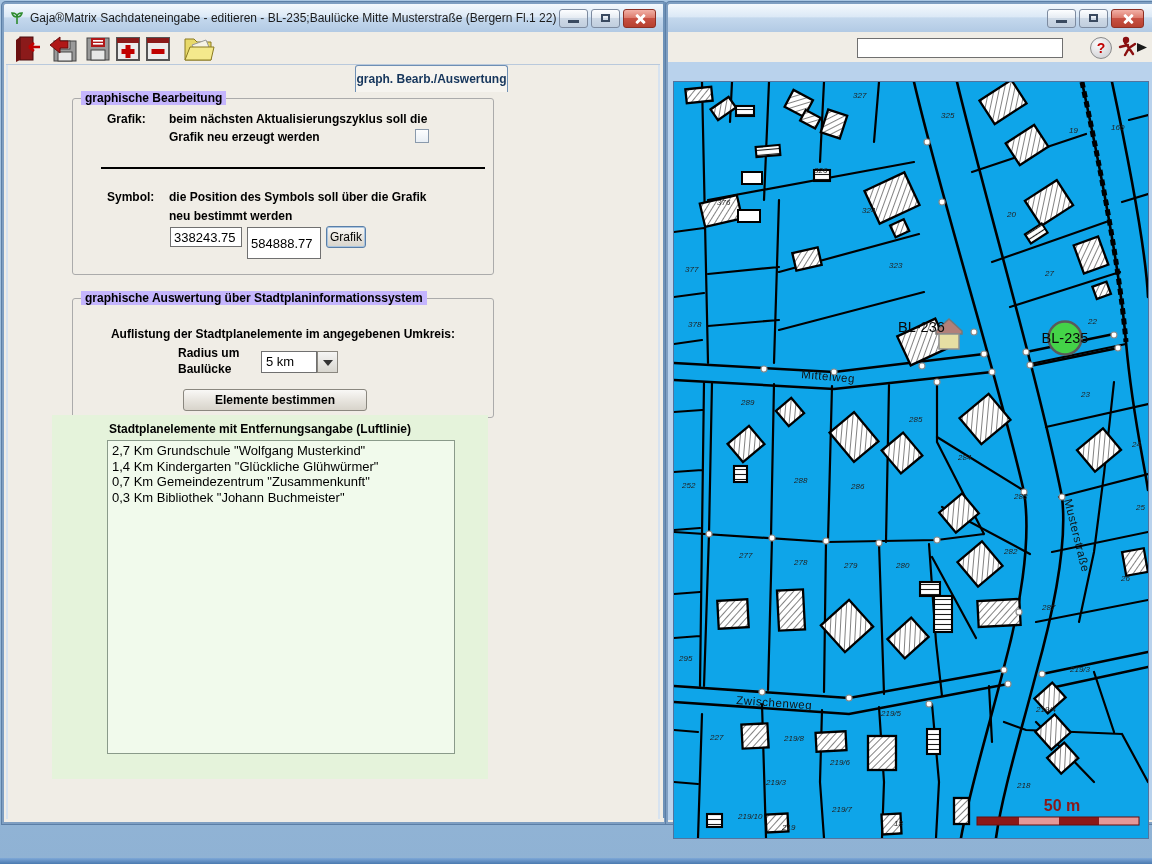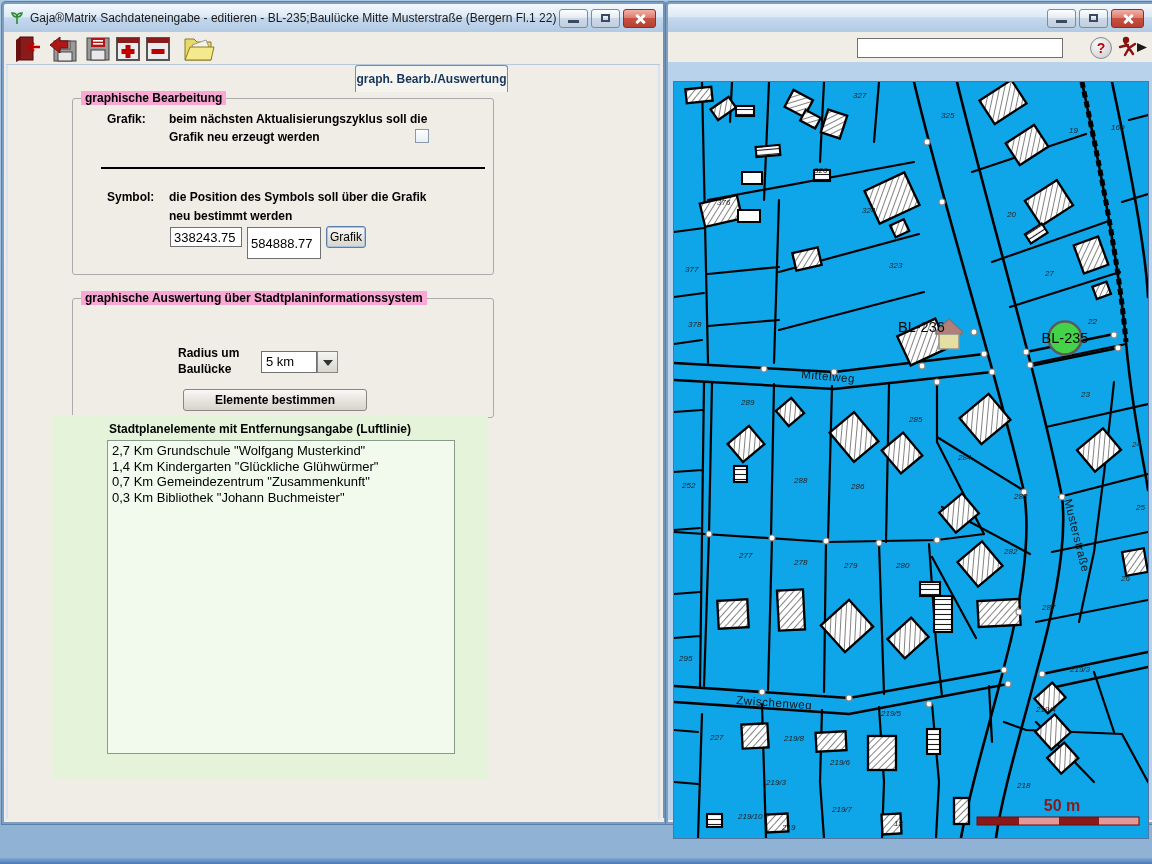--- a/index.html
+++ b/index.html
@@ -19,21 +19,21 @@
   .glyph-x:after{transform:rotate(-45deg);}
   
   #left-win{left:2px;top:2px;width:660px;height:818px;}
   .lw-toolbar{position:absolute;left:0;top:28px;right:0;height:32px;background:#F0EDE6;}
   .tbicon{position:absolute;top:3px;width:30px;height:27px;}
   .tabs{position:absolute;left:203px;top:28px;right:0;height:32px;}
   .tab{position:absolute;bottom:0;height:22px;background:linear-gradient(#E3DFD7,#CFCABF);border:1px solid #97938A;border-bottom:none;border-radius:3px 3px 0 0;font-size:12px;font-weight:bold;color:#16365C;text-align:center;line-height:22px;box-sizing:border-box;}
   .tab.active{height:27px;line-height:27px;background:#F6F4EF;border-color:#6E8FB4;z-index:3;}
   .lw-content{position:absolute;left:2px;top:60px;width:654px;height:754px;background:#F0EDE6;border-top:1px solid #B9C9DC;box-shadow:inset 2px 0 0 #D7E3F0,inset -2px 0 0 #D7E3F0;}
   .groupbox{position:absolute;border:1px solid #ABABAB;border-radius:3px;}
-  .grouptitle{position:absolute;top:-8px;left:8px;background:#f9a8d4;padding:0 4px;font-size:12px;font-weight:bold;color:#000;}
+  .grouptitle{position:absolute;top:-8px;left:8px;background:#c4b5fd;padding:0 4px;font-size:12px;font-weight:bold;color:#000;}
   .lbl{position:absolute;font-size:12px;font-weight:bold;color:#000;white-space:nowrap;}
   .checkbox{position:absolute;width:14px;height:14px;background:linear-gradient(#FDFEFF,#E9EFF5);border:1px solid #8A9AAC;box-sizing:border-box;}
   .sepline{position:absolute;height:2px;background:#000;}
   .txtinput{position:absolute;background:#fff;border:1px solid #707070;font-family:"Liberation Sans",sans-serif;font-size:13px;color:#000;padding:1px 3px;box-sizing:border-box;}
   .btn{position:absolute;background:linear-gradient(#F9F8F6,#E8E5DF 50%,#D8D4CB);border:1px solid #8A877F;border-radius:3px;font-size:12px;color:#000;text-align:center;box-sizing:border-box;}
   .btn.focusblue{border-color:#5A7FA8;box-shadow:0 0 0 1px #A9C4DF inset;}
   .combo-field{position:absolute;background:#fff;border:1px solid #707070;font-size:13px;padding:2px 4px;box-sizing:border-box;}
   .combo-btn{position:absolute;background:linear-gradient(#F5F5F4,#D8D6CF);border:1px solid #8A877F;box-sizing:border-box;}
   .combo-arrow{position:absolute;left:5px;top:8px;width:0;height:0;border-left:5px solid transparent;border-right:5px solid transparent;border-top:6px solid #333;}
   .greenpanel{position:absolute;background:#E5F3DB;}
@@ -153,20 +153,21 @@
         <span class="lbl" style="left:34px;top:91px;">Symbol:</span>
         <span class="lbl" style="left:96px;top:91px;">die Position des Symbols soll über die Grafik</span>
         <span class="lbl" style="left:96px;top:110px;">neu bestimmt werden</span>
         <input class="txtinput" style="left: 97px; top: 128px; width: 72px; height: 20px;" value="338243.75">
         <input class="txtinput" style="left: 174px; top: 128px; width: 74px; height: 32px;" value="584888.77">
         <div class="btn focusblue" style="left:253px;top:127px;width:40px;height:22px;line-height:20px;">Grafik</div>
       </div>
 
       <div class="groupbox" style="left:66px;top:233px;width:420px;height:118px;">
         <span class="grouptitle">graphische Auswertung über Stadtplaninformationssystem</span>
+        <span class="lbl" style="left:0;top:28px;width:420px;text-align:center;">Auflistung der Stadtplanelemente im angegebenen Umkreis:</span>
         <span class="lbl" style="left:105px;top:47px;">Radius um</span>
         <span class="lbl" style="left:105px;top:63px;">Baulücke</span>
         <div class="combo-field" style="left:188px;top:52px;width:56px;height:22px;">5 km</div>
         <div class="combo-btn" style="left:244px;top:52px;width:21px;height:22px;">
             <div class="combo-arrow"></div>
           </div>
         <div class="btn" style="left:110px;top:90px;width:184px;height:22px;line-height:20px;font-weight:bold;">Elemente bestimmen</div>
       </div>
 
       <div class="greenpanel" style="left:46px;top:350px;width:436px;height:364px;">

